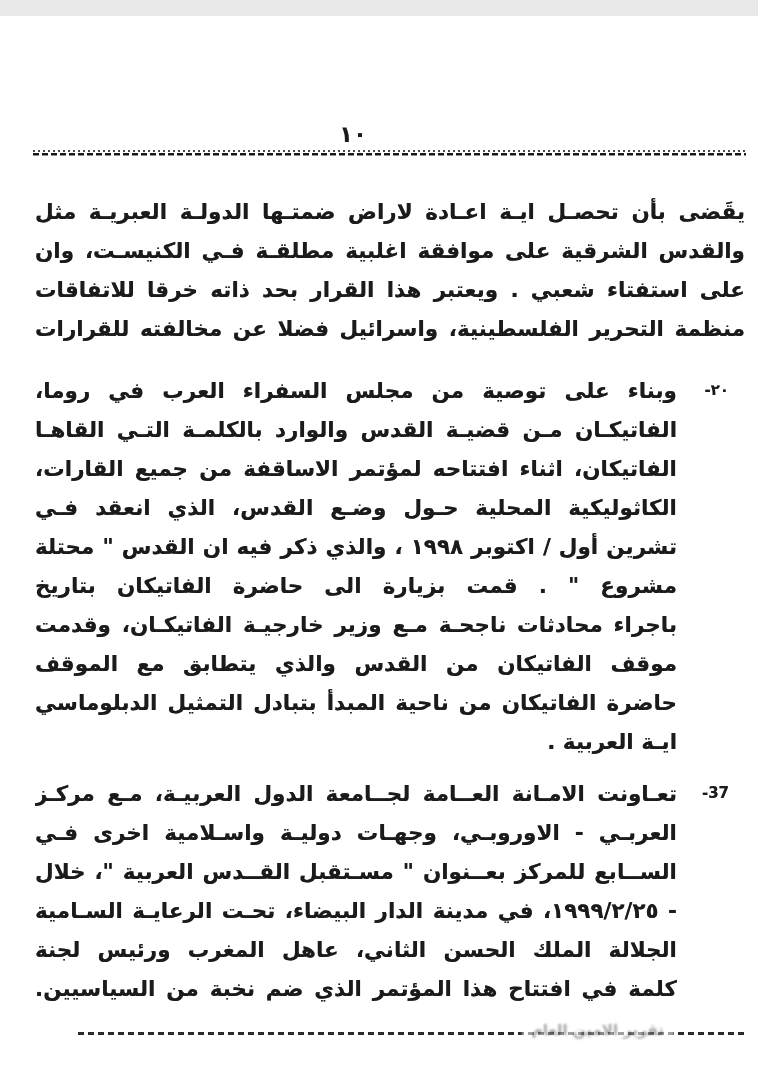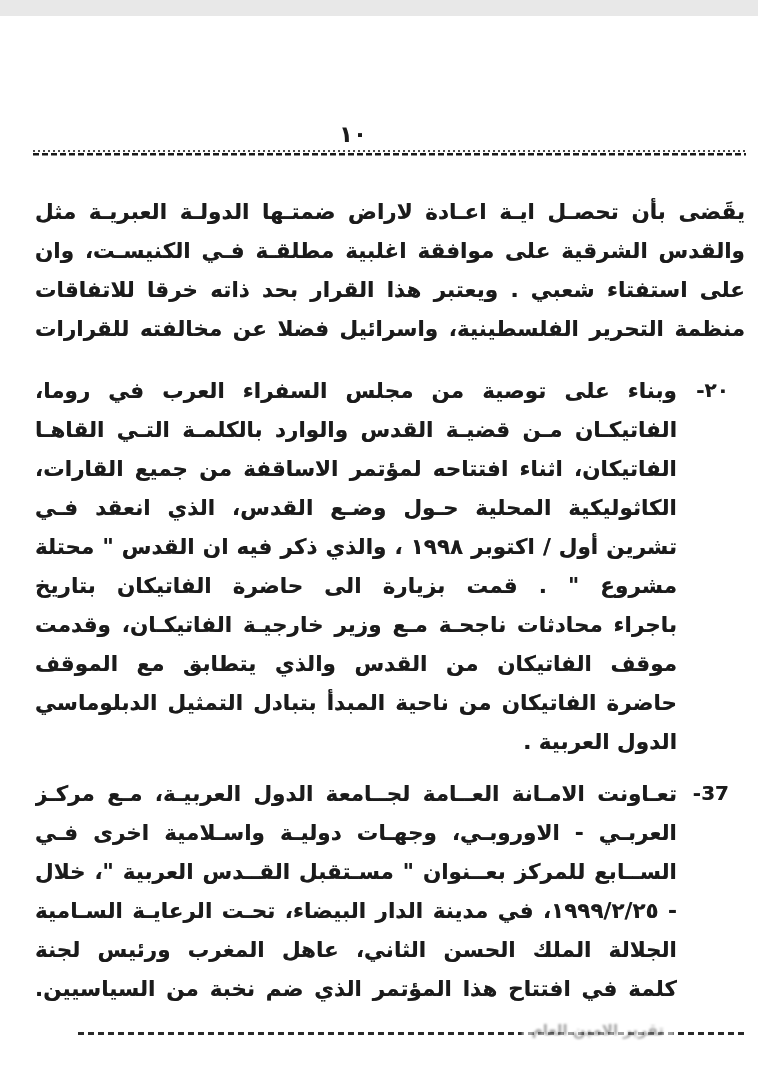--- a/index.html
+++ b/index.html
@@ -52,21 +52,21 @@
     text-align-last: justify;
     overflow: hidden;
   }
   .line.last { text-align-last: start; }
   .numbered .line { padding-right: 68px; }
   .item-num {
     position: absolute;
     top: 0;
     right: 16px;
     line-height: 39px;
-    font-size: 20px;
+    font-size: 15px;
     font-weight: 700;
     text-align: center;
   }
   .rule-footer {
     position: absolute;
     top: 1016px;
     left: 78px;
     right: 14px;
     height: 3px;
     background: repeating-linear-gradient(90deg, #2a2a2a 0 6px, transparent 6px 10px) 0 0 / 100% 3px no-repeat;
@@ -105,21 +105,21 @@
     <span class="item-num">٢٠-</span>
     <div class="line">وبناء على توصية من مجلس  السفراء العرب في روما، وترحيبه بموقف</div>
     <div class="line">الفاتيكـان مـن قضيـة القدس والوارد بالكلمـة  التـي القاهـا وزيـر خارجيـة</div>
     <div class="line">الفاتيكان، اثناء افتتاحه لمؤتمر الاساقفة من جميع القارات،  ورؤساء الكنيسـة</div>
     <div class="line">الكاثوليكية المحلية  حـول وضـع القدس، الذي انعقد فـي القدس بتـاريخ ٢٦</div>
     <div class="line">تشرين أول / اكتوبر ١٩٩٨ ، والذي ذكر فيه ان القدس " محتلة بشكل  غير</div>
     <div class="line">مشروع " . قمت بزيارة الى حاضرة الفاتيكان بتاريخ ١٩٩٨/١٢/١٨، وقمت</div>
     <div class="line">باجراء محادثات ناجحـة مـع وزير خارجيـة الفاتيكـان، وقدمت الشكر على</div>
     <div class="line">موقف الفاتيكان من القدس والذي يتطابق مع  الموقف العربي . وقد رحبت</div>
     <div class="line">حاضرة الفاتيكان من ناحية المبدأ بتبادل التمثيل الدبلوماسي بينها وبين جامعـة</div>
-    <div class="line last">الدول العربية .</div>
+    <div class="line last">ايـة العربية .</div>
   </div>
 
   <div class="para para-21 numbered">
     <span class="item-num">37-</span>
     <div class="line">تعـاونت الامـانة العــامة لجــامعة الدول العربيـة، مـع مركـز الدراسـات</div>
     <div class="line">العربـي - الاوروبـي، وجهـات دوليـة واسـلامية اخرى فـي عقــد المؤتمـر</div>
     <div class="line">الســابع للمركز بعــنوان " مسـتقبل القــدس العربية "، خلال الفترة من ٢٣</div>
     <div class="line">- ١٩٩٩/٢/٢٥، في مدينة الدار البيضاء،  تحـت الرعايـة السـامية لصـاحب</div>
     <div class="line">الجلالة الملك الحسن الثاني، عاهل المغرب ورئيس لجنة  القدس، وقد القيت</div>
     <div class="line last">كلمة في افتتاح هذا المؤتمر الذي ضم نخبة من السياسيين.  اضافـة الـى عدد</div>

